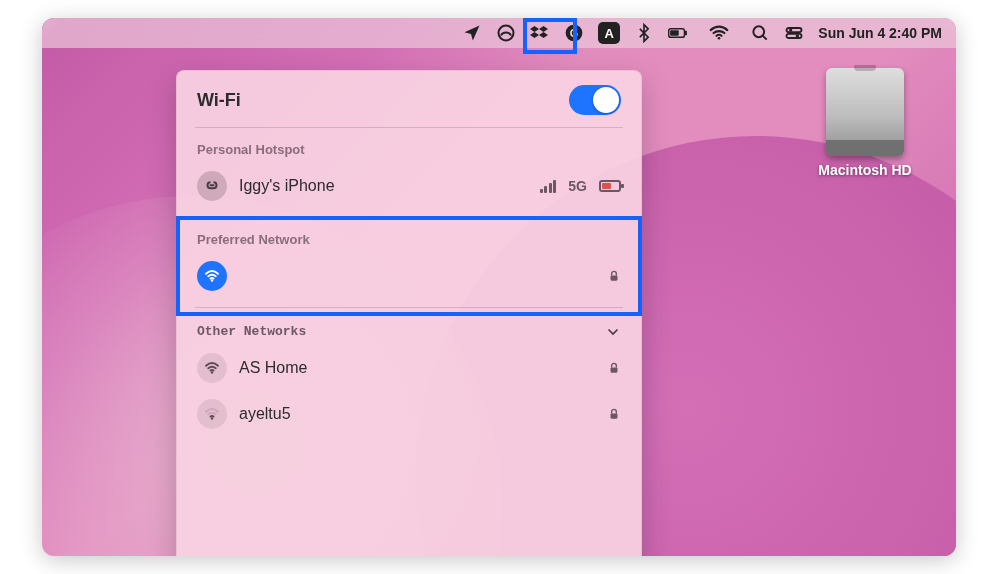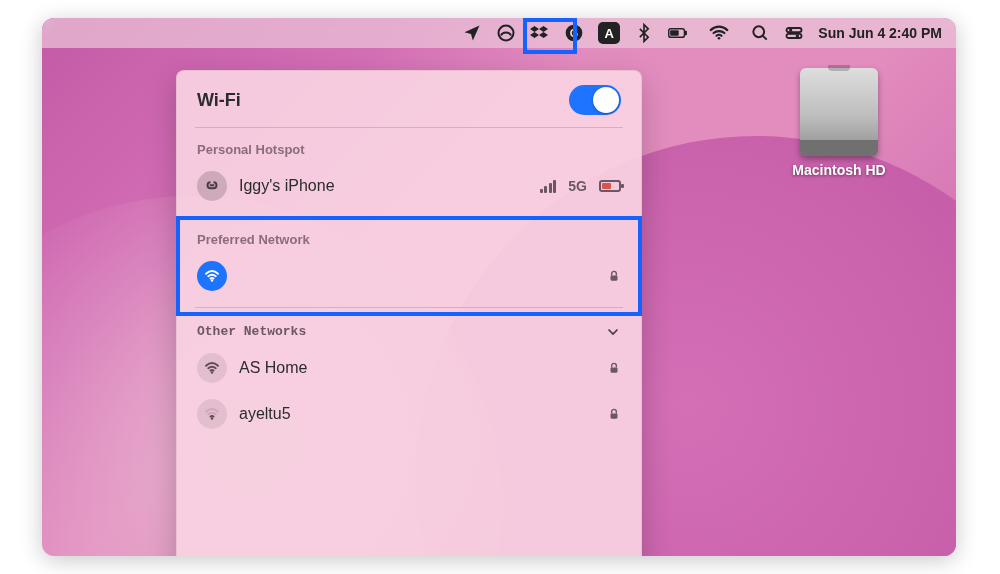--- a/index.html
+++ b/index.html
@@ -98,21 +98,21 @@
 
   .lock { width:14px; height:14px; }
 
   
   .callout {
     position:absolute; border:4px solid #1463ff; z-index:5; pointer-events:none;
   }
 
   
   .desk-icon {
-    position:absolute; right:62px; top:50px; width:110px; text-align:center;
+    position:absolute; right:36px; top:50px; width:110px; text-align:center;
     color:#fff; z-index:1;
   }
   .drive {
     width:78px; height:88px; margin:0 auto 6px auto;
     background: linear-gradient(180deg,#dedede 0%,#bdbdbd 55%,#8d8d8d 100%);
     border-radius:6px;
     position:relative;
     box-shadow: 0 3px 6px rgba(0,0,0,0.35);
   }
   .drive::after{

